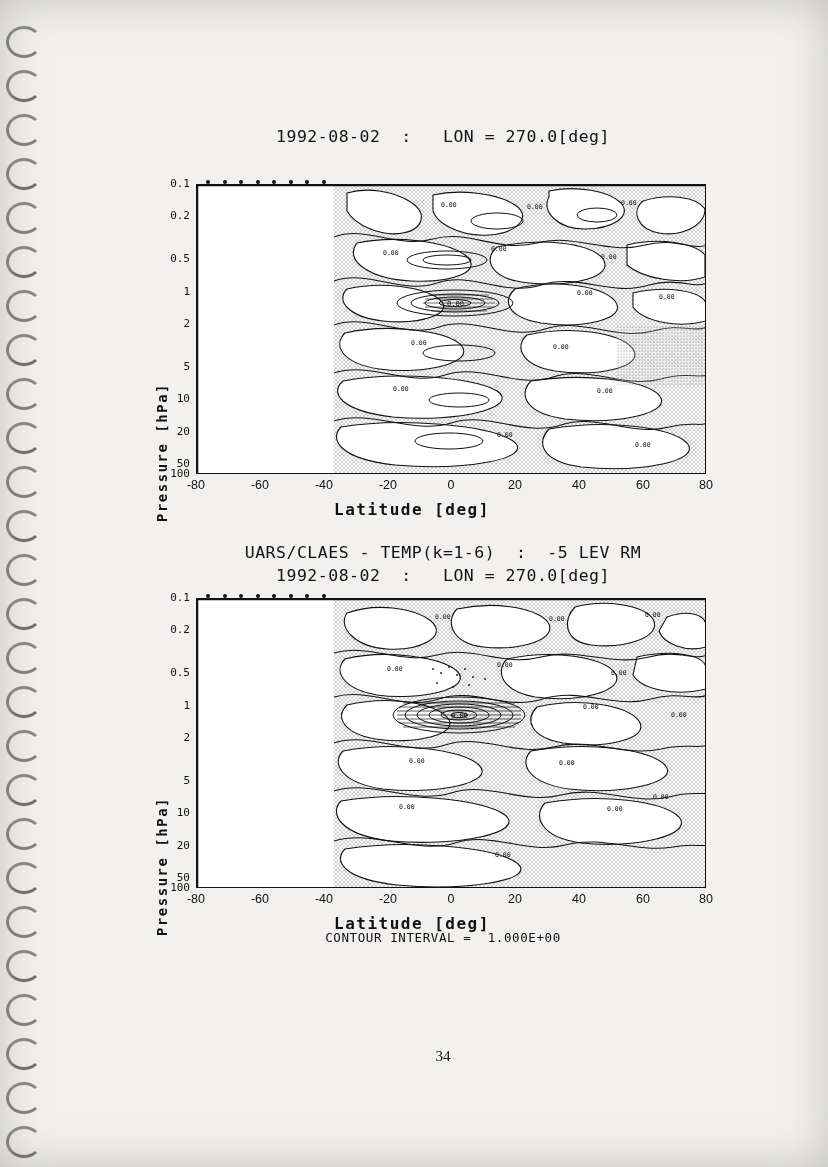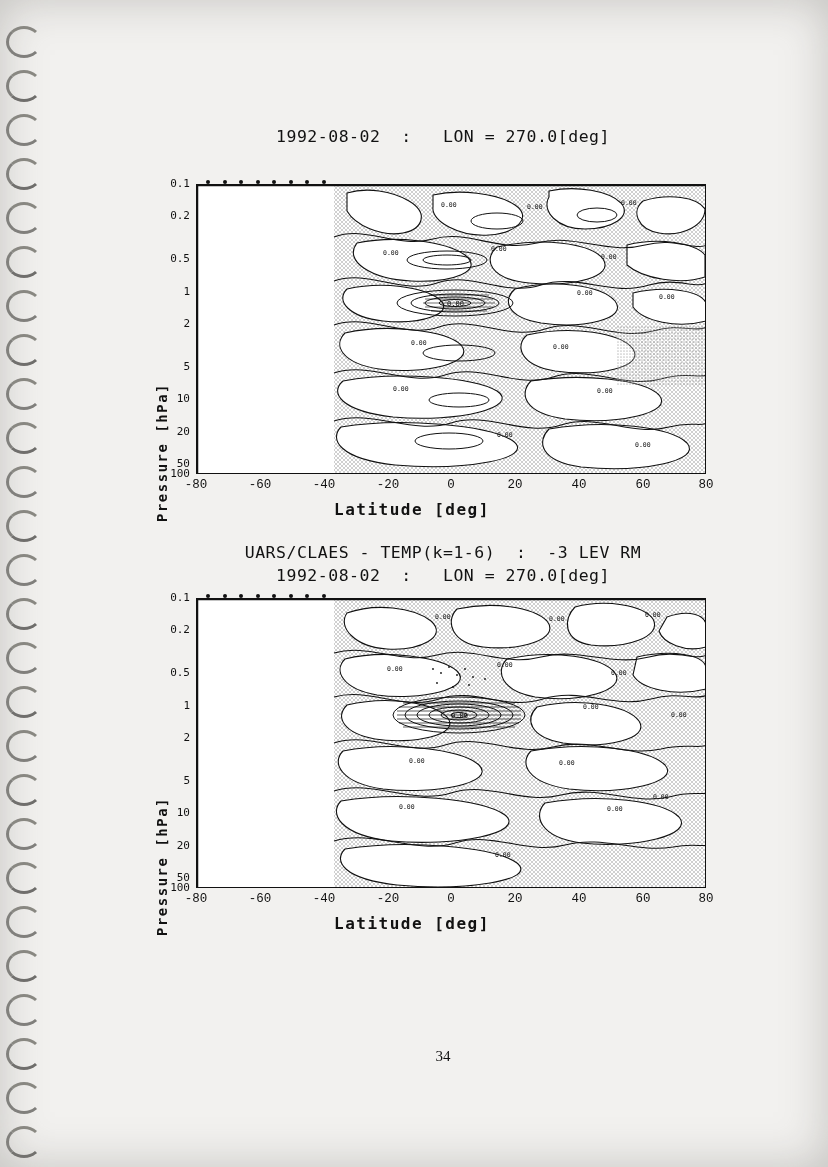--- a/index.html
+++ b/index.html
@@ -112,21 +112,21 @@
   .tick-y {
     position: absolute;
     font-family: "DejaVu Sans Mono", monospace;
     font-size: 11px;
     color: #111;
     text-align: right;
     white-space: nowrap;
   }
   .tick-x {
     position: absolute;
-    font-family: Liberation Mono, monospace;
+    font-family: Liberation Sans, sans-serif;
     font-size: 12.5px;
     color: #111;
     text-align: center;
     white-space: nowrap;
   }
   .ci {
     font-family: "DejaVu Sans Mono", monospace;
     font-size: 12.5px;
     letter-spacing: 0.6px;
     color: #111;
@@ -348,21 +348,21 @@
       <div class="tick-x" style="left:435px; top:296px; width:44px;">20</div>
       <div class="tick-x" style="left:499px; top:296px; width:44px;">40</div>
       <div class="tick-x" style="left:563px; top:296px; width:44px;">60</div>
       <div class="tick-x" style="left:626px; top:296px; width:44px;">80</div>
 
       <div class="xlab" style="left:276px; top:318px;">Latitude [deg]</div>
     </div>
 
 
     <div class="fig-block" style="top:542px;">
-      <div class="fig-title">UARS/CLAES - TEMP(k=1-6)  :  -3 LEV RM</div>
+      <div class="fig-title">UARS/CLAES - TEMP(k=1-6)  :  -5 LEV RM</div>
       <div class="fig-title">1992-08-02  :   LON = 270.0[deg]</div>
     </div>
 
     <div class="plotwrap" style="position:absolute; left:0; top:596px; width:770px; height:330px;">
       <div class="ylab" style="left:96px; top:340px;">Pressure [hPa]</div>
 
       <div class="tick-y" style="left:88px; top:-5px; width:44px;">0.1</div>
       <div class="tick-y" style="left:88px; top:27px; width:44px;">0.2</div>
       <div class="tick-y" style="left:88px; top:70px; width:44px;">0.5</div>
       <div class="tick-y" style="left:88px; top:103px; width:44px;">1</div>
@@ -502,18 +502,21 @@
       <div class="tick-x" style="left:308px; top:296px; width:44px;">-20</div>
       <div class="tick-x" style="left:371px; top:296px; width:44px;">0</div>
       <div class="tick-x" style="left:435px; top:296px; width:44px;">20</div>
       <div class="tick-x" style="left:499px; top:296px; width:44px;">40</div>
       <div class="tick-x" style="left:563px; top:296px; width:44px;">60</div>
       <div class="tick-x" style="left:626px; top:296px; width:44px;">80</div>
 
       <div class="xlab" style="left:276px; top:318px;">Latitude [deg]</div>
     </div>
 
+    <div class="fig-block" style="top:930px;">
+      <div class="ci">CONTOUR INTERVAL =  1.000E+00</div>
+    </div>
 
 
     <div class="pageno" style="top:1048px;">34</div>
 
   </div>
 </div>
 
 </body></html>

